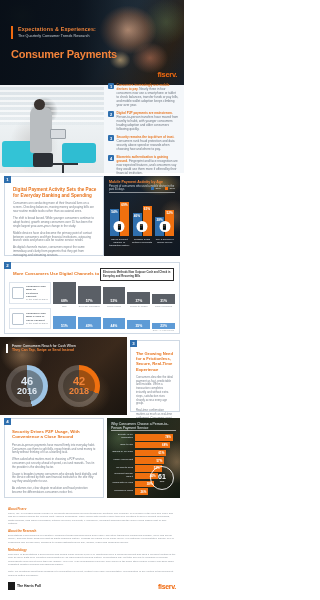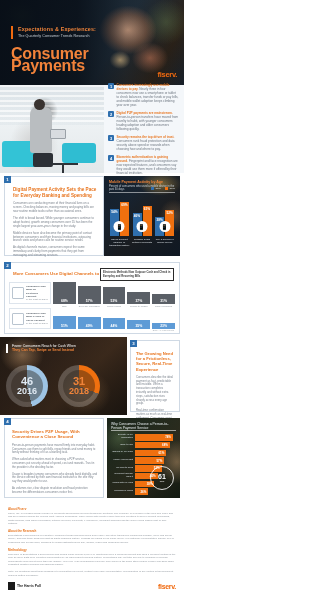--- a/index.html
+++ b/index.html
@@ -17,21 +17,21 @@
        radial-gradient(ellipse 14px 12px at 120px 60px, rgba(255,214,150,.75) 0%, rgba(0,0,0,0) 75%),
        radial-gradient(ellipse 30px 30px at 166px 22px, rgba(120,150,90,.35) 0%, rgba(0,0,0,0) 75%),
        radial-gradient(ellipse 22px 18px at 20px 16px, rgba(90,130,80,.3) 0%, rgba(0,0,0,0) 78%),
        linear-gradient(120deg,#13202e 0%,#1b2a38 35%,#22303c 60%,#2a2118 85%,#17202a 100%);}
   .hero-vig{position:absolute;inset:0;
      background:linear-gradient(90deg,rgba(8,14,22,.93) 0%,rgba(8,14,22,.80) 42%,rgba(8,14,22,.18) 68%,rgba(8,14,22,0) 100%);}
   .hero-inner{position:absolute;left:11px;top:26px;right:40px;}
   .eyebrow-wrap{border-left:2px solid #f06a10;padding-left:5px;}
   .eyebrow-1{color:#f0843a;font-size:5.4px;font-weight:bold;letter-spacing:.15px;line-height:7px;}
   .eyebrow-2{color:#cfd6dd;font-size:3.6px;letter-spacing:.1px;line-height:6px;}
-  .hero-title{margin-top:9px;color:#f3833a;font-size:16px;font-weight:bold;letter-spacing:-.2px;line-height:12px;}
+  .hero-title{margin-top:9px;color:#f3833a;font-size:11px;font-weight:bold;letter-spacing:-.2px;line-height:12px;}
   .hero-logo{position:absolute;right:7px;bottom:6px;color:#f06a10;font-size:7.5px;font-weight:bold;letter-spacing:-.3px;}
 
   
   .band{position:relative;display:flex;height:88px;background:#ffffff;}
   .band-photo{width:104px;position:relative;overflow:hidden;
      background:
        radial-gradient(ellipse 20px 20px at 44px 26px, #3c3a39 0%, rgba(60,58,57,0) 70%),
        radial-gradient(ellipse 34px 40px at 34px 60px, #cfcfcf 0%, rgba(207,207,207,0) 72%),
        linear-gradient(180deg,#dfe5e9 0%,#eef2f4 40%,#e3e8ea 100%);}
   .sofa{position:absolute;left:2px;bottom:6px;width:44px;height:26px;background:#33c3d6;border-radius:3px 3px 2px 2px;}
@@ -388,21 +388,21 @@
         <div class="donut d-blue" id="d0" style="background: conic-gradient(rgb(158, 196, 228) 0%, rgb(158, 196, 228) 46%, rgba(255, 255, 255, 0.22) 46%, rgba(255, 255, 255, 0.22) 100%);">
           <div class="hole"></div>
           <div class="lbl">
             <div class="num">46</div>
             <div class="yr">2016</div>
           </div>
         </div>
         <div class="donut d-or" id="d1" style="background: conic-gradient(rgb(240, 112, 15) 0%, rgb(240, 112, 15) 31%, rgba(255, 255, 255, 0.22) 31%, rgba(255, 255, 255, 0.22) 100%);">
           <div class="hole"></div>
           <div class="lbl">
-            <div class="num">31</div>
+            <div class="num">42</div>
             <div class="yr">2018</div>
           </div>
         </div>
       </div>
     </div>
     <div class="s3-right">
       <div class="snum">3</div>
       <div class="s3-title">The Growing Need for a Frictionless, Secure, Real-Time Experience</div>
       <div class="s3-body">
         <p>Consumers describe the ideal payment as fast, predictable and invisible. When a transaction completes instantly and without extra steps, satisfaction rises sharply across every age group.</p>

